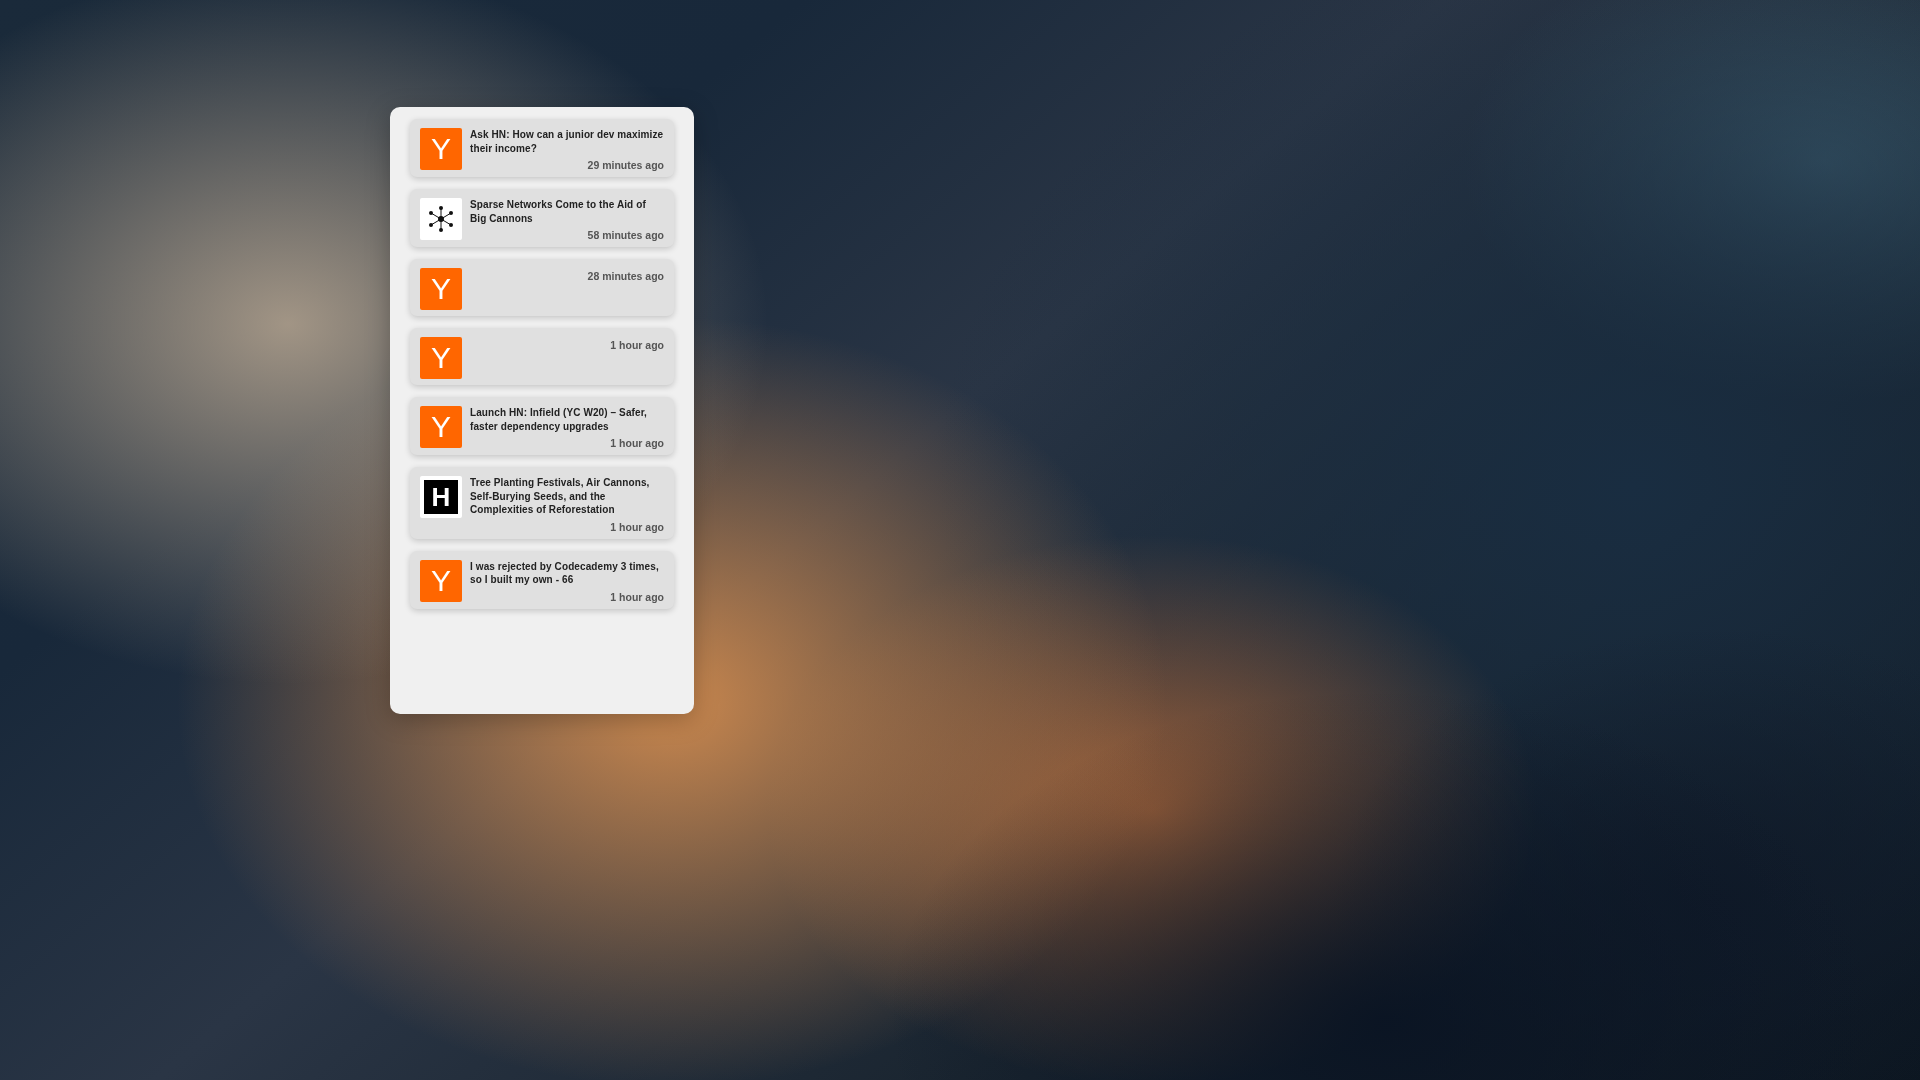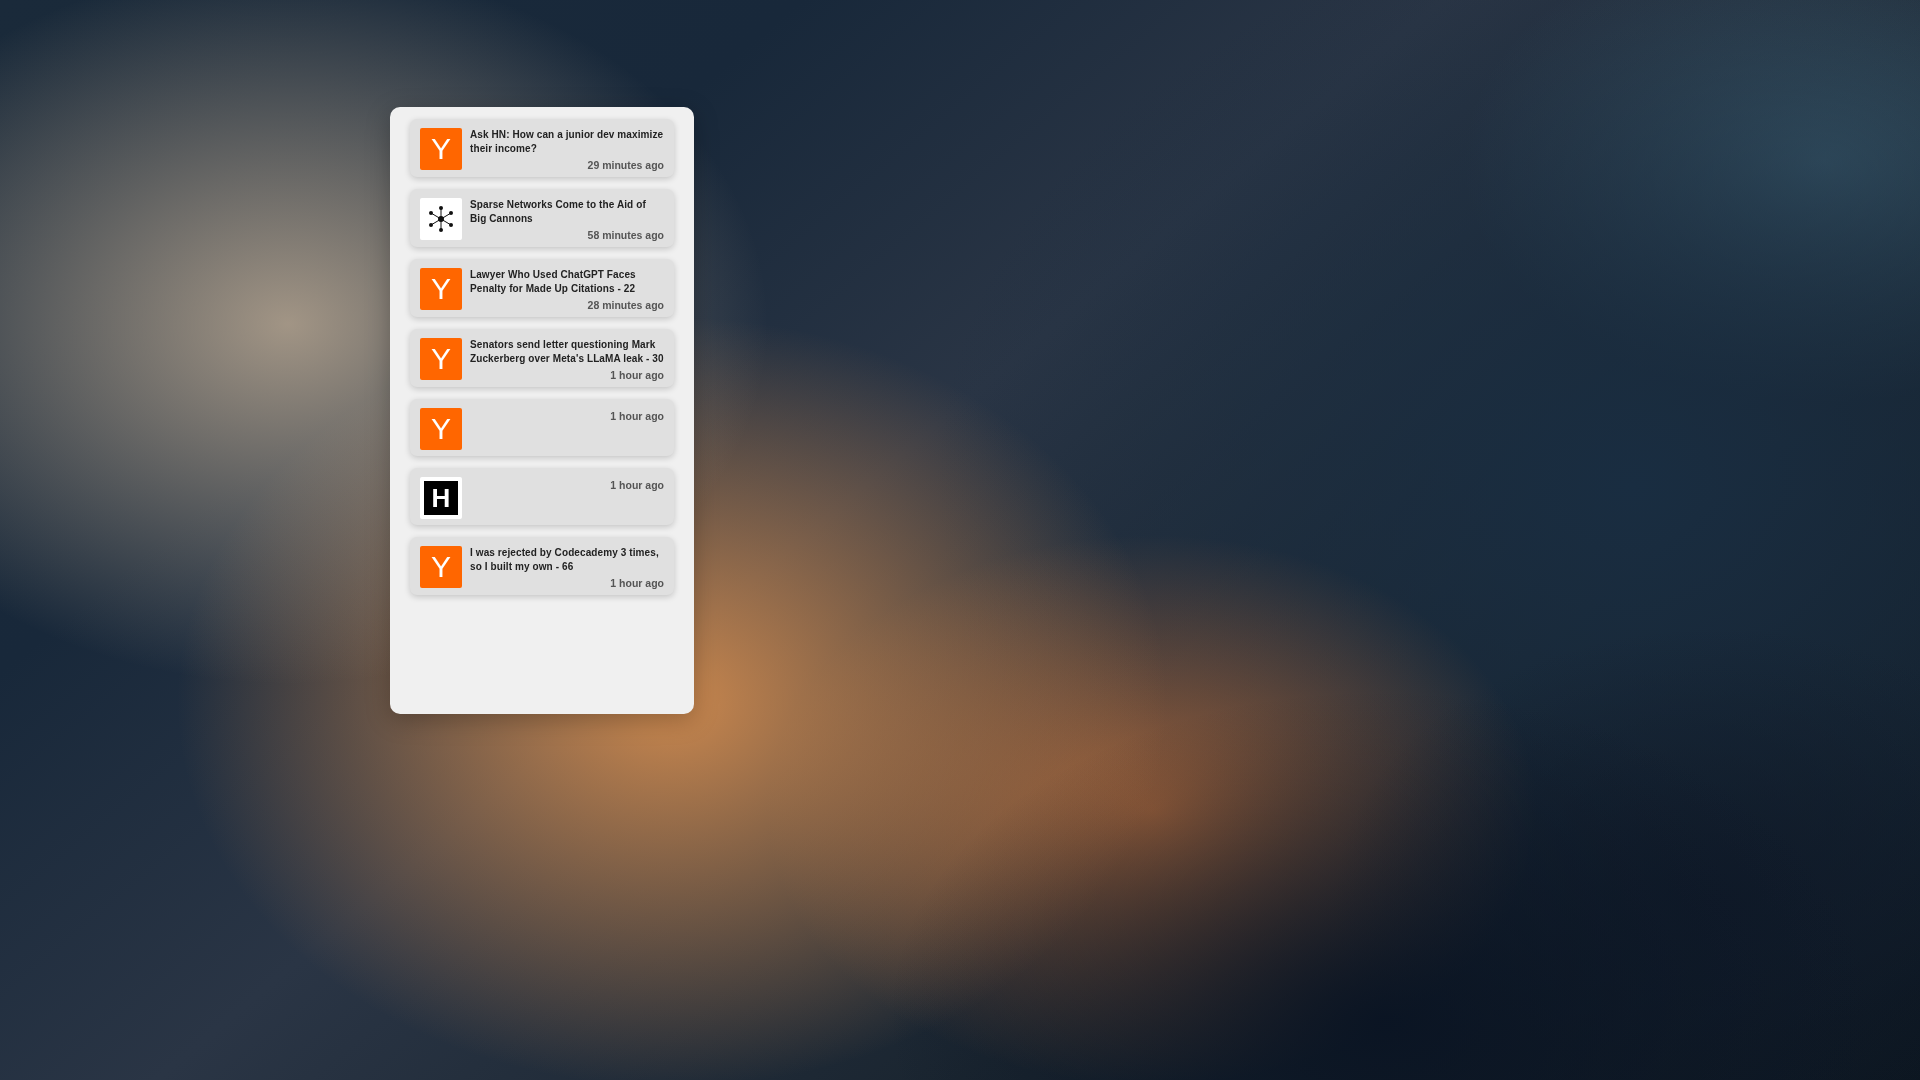--- a/index.html
+++ b/index.html
@@ -133,42 +133,42 @@
               </svg>
             </div>
           </div>
           <div class="title">Sparse Networks Come to the Aid of Big Cannons</div>
           <div class="time">58 minutes ago</div>
         </div>
         <div class="item">
           <div class="icon-cell">
             <div class="icon-yc">Y</div>
           </div>
-          <div class="title">Lawyer Who Used ChatGPT Faces Penalty for Made Up Citations - 22</div>
           <div class="time">28 minutes ago</div>
-        </div>
-        <div class="item">
-          <div class="icon-cell">
-            <div class="icon-yc">Y</div>
-          </div>
-          <div class="title">Senators send letter questioning Mark Zuckerberg over Meta's LLaMA leak - 30</div>
-          <div class="time">1 hour ago</div>
         </div>
         <div class="item">
           <div class="icon-cell">
             <div class="icon-yc">Y</div>
           </div>
           <div class="time">1 hour ago</div>
         </div>
         <div class="item">
           <div class="icon-cell">
+            <div class="icon-yc">Y</div>
+          </div>
+          <div class="title">Launch HN: Infield (YC W20) – Safer, faster dependency upgrades</div>
+          <div class="time">1 hour ago</div>
+        </div>
+        <div class="item">
+          <div class="icon-cell">
             <div class="icon-hackaday">
               <div class="icon-hackaday-inner">H</div>
             </div>
           </div>
+          <div class="title">Tree Planting Festivals, Air Cannons, Self-Burying Seeds, and the Complexities of Reforestation</div>
           <div class="time">1 hour ago</div>
         </div>
         <div class="item">
           <div class="icon-cell">
             <div class="icon-yc">Y</div>
           </div>
           <div class="title">I was rejected by Codecademy 3 times, so I built my own - 66</div>
           <div class="time">1 hour ago</div>
         </div>
       </div>

